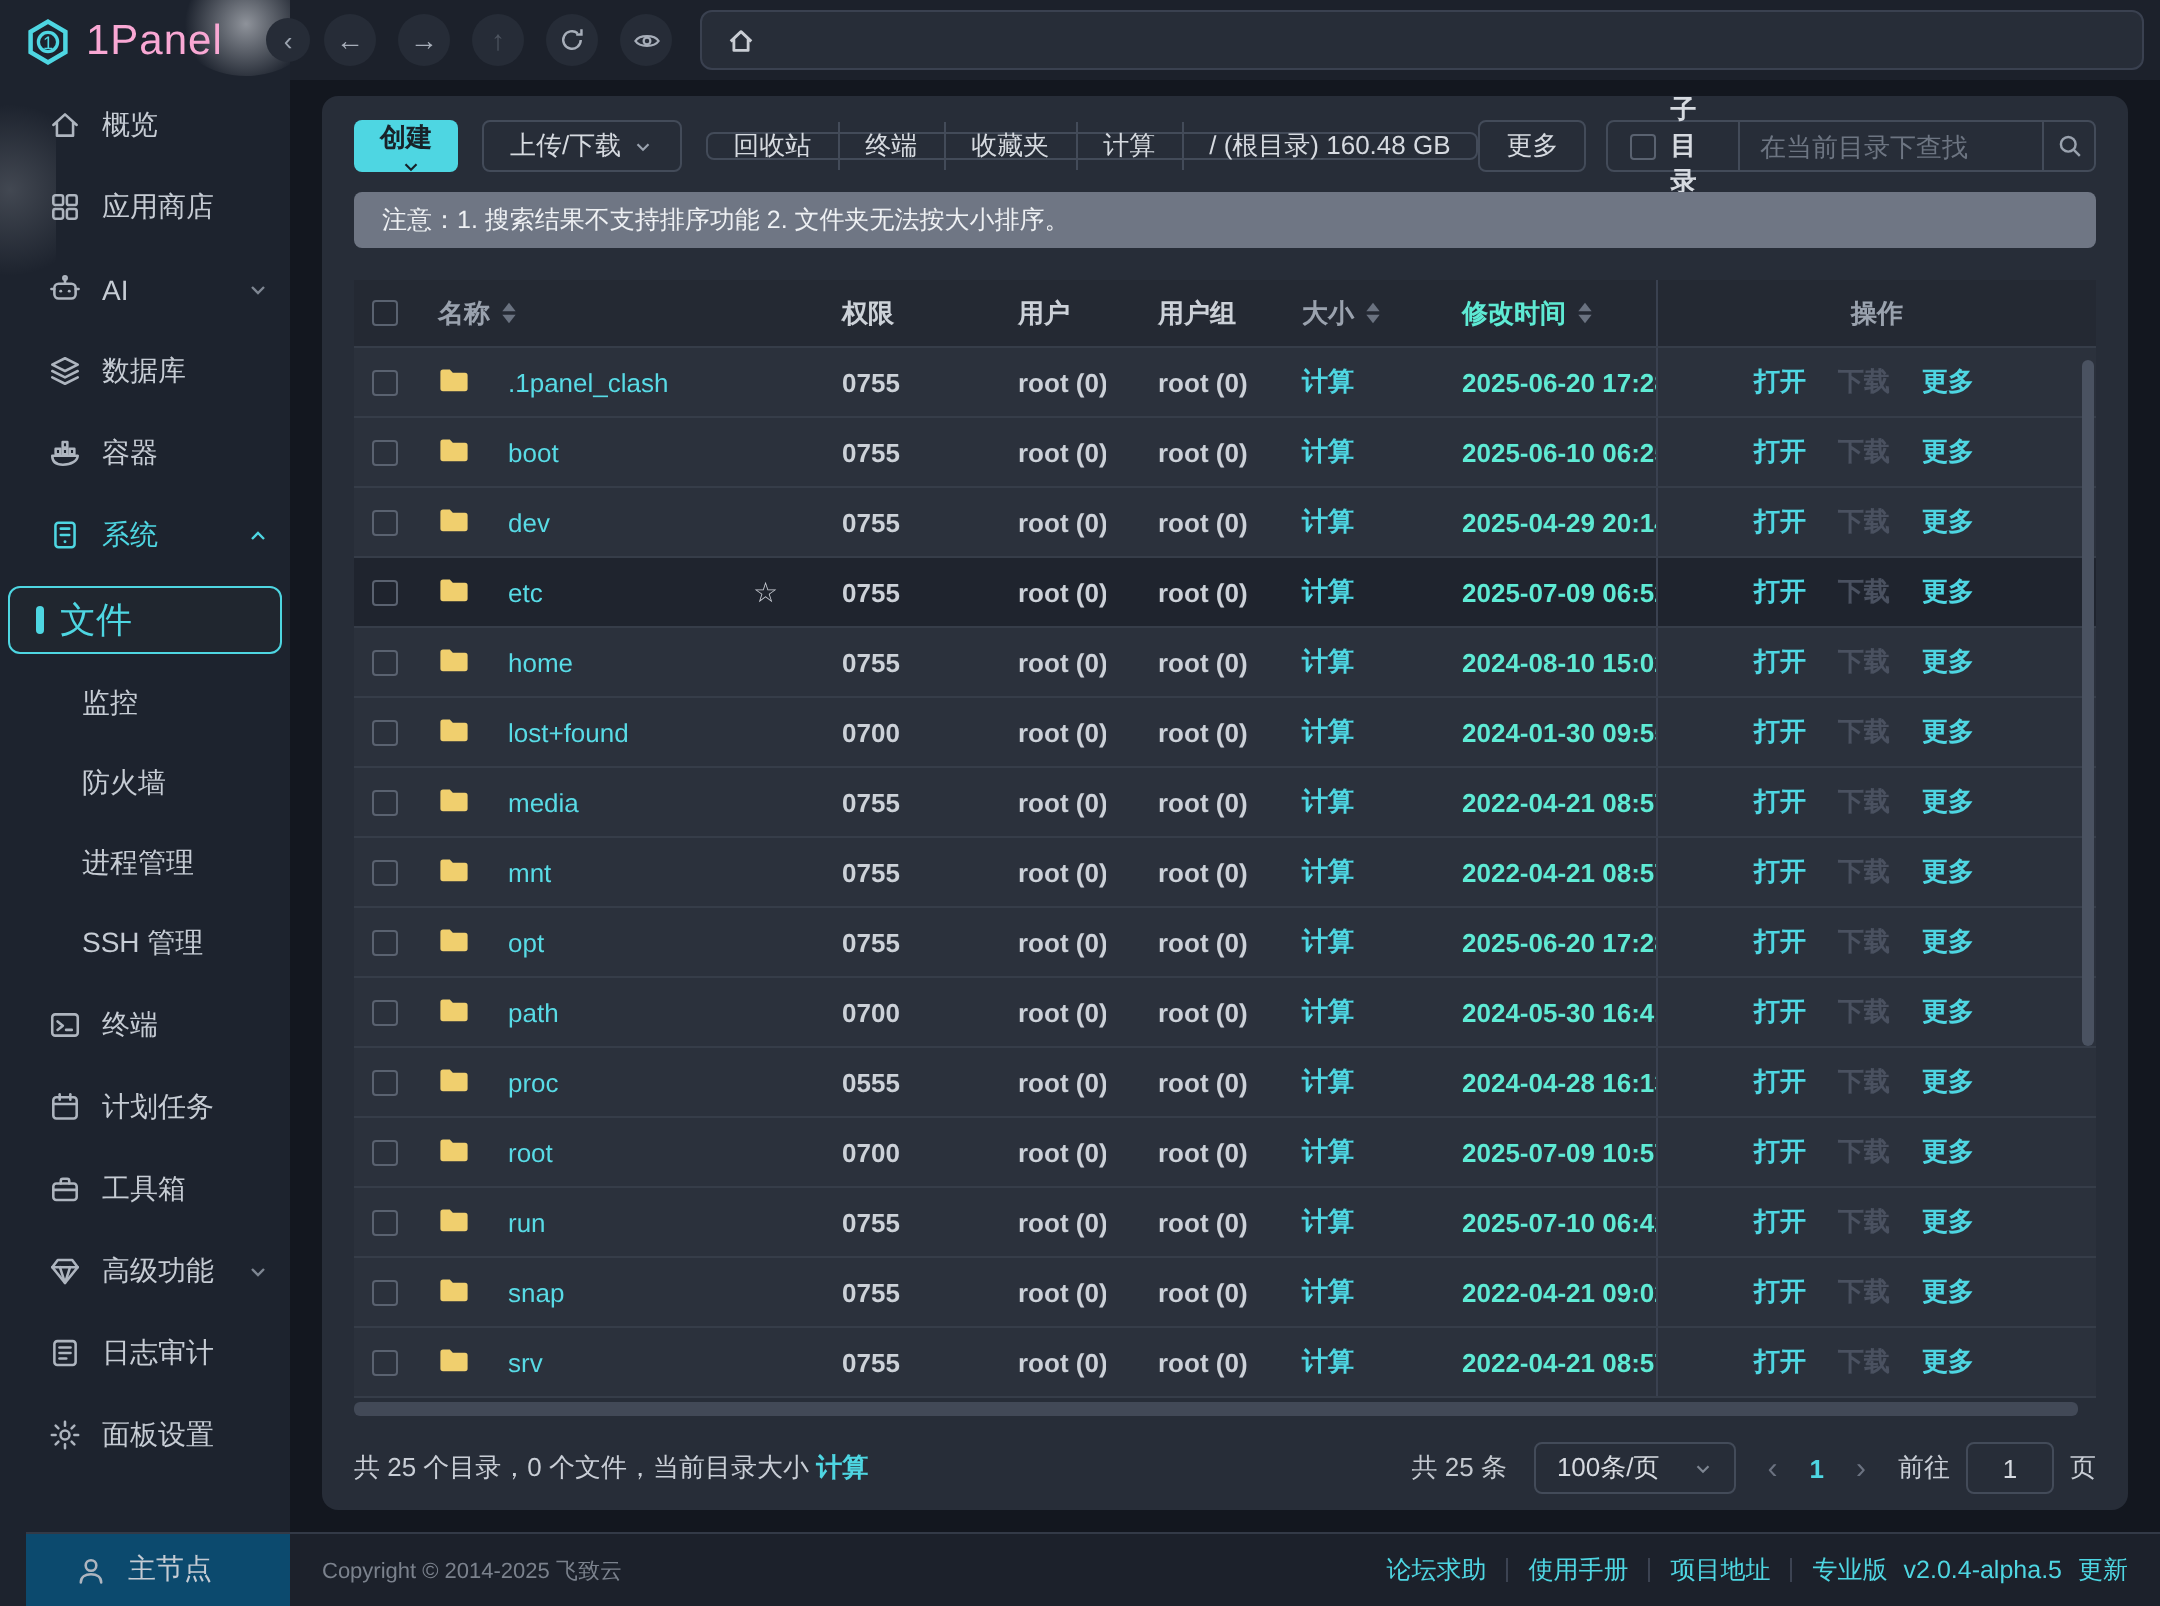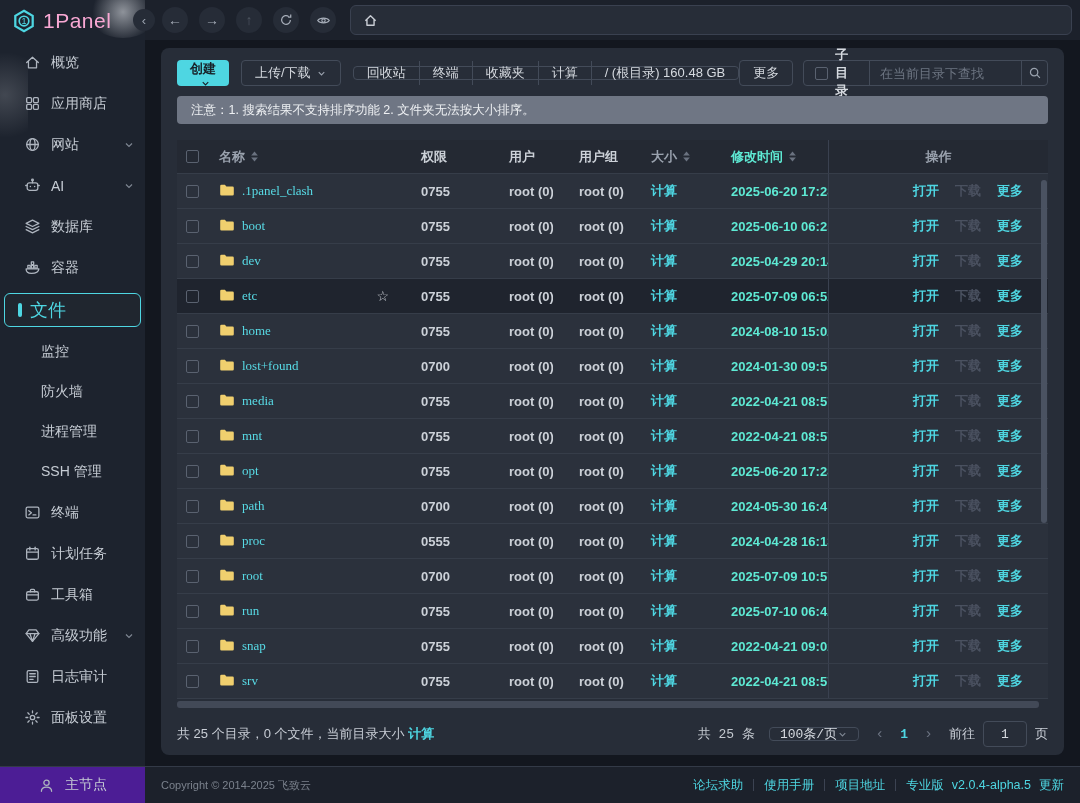--- a/index.html
+++ b/index.html
@@ -21,21 +21,21 @@
   .side-item .lb { margin-left:10px; font-size:14px; white-space:nowrap; }
   .side-item .chev { margin-left:auto; color:#7c markers8490; display:flex; }
   .side-item .chev svg { display:block; }
   .side-item.active, .side-item.active .ic, .side-item.active .lb, .side-item.active .chev { color:#4ed6e2; }
   .chev { margin-left:auto; color:#7e8692; }
   .file-box-wrap { padding:5px 4px; }
   .file-box { height:34px; border:1px solid #4ed6e2; border-radius:6px; background:#20262f; display:flex; align-items:center; padding-left:13px; cursor:pointer; }
   .file-box .mark { width:4px; height:14px; border-radius:2px; background:#4ed6e2; }
   .file-box .lb { color:#4ed6e2; font-size:18px; margin-left:8px; }
   .side-sub { height:40px; display:flex; align-items:center; padding-left:41px; color:#c6ccd4; font-size:14px; cursor:pointer; }
-  .side-bottom { flex:none; height:37px; border-top:1px solid #333a47; display:flex; align-items:center; padding-left:38px; color:#c6ccd4; position:relative; z-index:2; background:#4c1d95; }
+  .side-bottom { flex:none; height:37px; border-top:1px solid #333a47; display:flex; align-items:center; padding-left:24px; color:#c6ccd4; position:relative; z-index:2; background:#0c4a6e;margin-left:13px; }
   .side-bottom .ic { width:17px; height:17px; color:#aeb5bf; display:flex; align-items:center; }
   .side-bottom .lb { margin-left:10px; font-size:14px; }
 
   
   .main { position:absolute; left:145px; top:0; right:0; bottom:0; }
   .topbar { position:relative; height:40px; background:#1c212b; display:flex; align-items:center; padding-left:17px; }
   .collapse-btn { position:absolute; left:-12px; top:9px; width:22px; height:22px; border-radius:50%; background:#262c37; color:#9aa2ae;
       display:flex; align-items:center; justify-content:center; font-size:13px; cursor:pointer; z-index:6; }
   .nav-circle { width:26px; height:26px; border-radius:50%; background:#262c37; color:#a7aeb9; display:flex; align-items:center; justify-content:center;
       margin-right:11px; font-size:14px; cursor:pointer; flex:none; }
@@ -70,46 +70,46 @@
 
   
   .table { margin-top:16px; flex:none; position:relative; }
   .trow { display:grid; grid-template-columns:30px 188px 88px 70px 72px 78px minmax(0,1fr) 220px; align-items:center; }
   .thead { height:34px; background:#242933; border-bottom:1px solid #363d49; color:#9aa2ae; font-weight:700; }
   .tbody-row { height:35px; background:#2b313c; border-bottom:1px solid #363d49; }
   .tbody-row.hl { background:#1f242e; }
   .cell { overflow:hidden; white-space:nowrap; }
   .c-check { display:flex; justify-content:center; }
   .c-name { display:flex; align-items:center; padding-left:12px; }
-  .c-name .fname { color:#58dbe6; margin-left:7px; cursor:pointer;font-family:Liberation Serif, serif; }
+  .c-name .fname { color:#58dbe6; margin-left:19px; cursor:pointer; }
   .c-name .star { margin-left:auto; margin-right:6px; color:#c9cdd4; font-size:14px; cursor:pointer; }
   .c-pad { padding-left:26px; color:#ccd1d8; font-weight:600; }
   .c-size { padding-left:26px; }
   .c-size .lnk { color:#4ed6e2; font-weight:700; cursor:pointer; }
   .c-mtime { padding-left:28px; color:#5eead4; font-weight:600; }
-  .c-op { border-left:1px solid #3a4150; height:100%; display:flex; align-items:center; padding-left:84px; gap:16px; }
+  .c-op { border-left:1px solid #3a4150; height:100%; display:flex; align-items:center; padding-left:48px; gap:16px; }
   .thead .c-op { justify-content:center; padding-left:0; border-left:1px solid #3a4150; }
   .act { color:#4ed6e2; font-weight:700; cursor:pointer; }
   .act.disabled { color:#4a5160; cursor:default; }
   .sort-wrap { display:inline-flex; flex-direction:column; margin-left:5px; gap:1px; }
   .sort-wrap svg { display:block; }
   .head-label { display:flex; align-items:center; }
   .thead .c-name { padding-left:12px; }
 
   .vscroll { position:absolute; right:1px; top:40px; width:6px; height:343px; border-radius:3px; background:#4a5261; cursor:pointer; }
   .hscroll { margin-top:2px; height:7px; flex:none; }
   .hscroll .thumb { height:7px; width:99%; border-radius:3px; background:#424957; cursor:pointer; }
 
   
   .card-footer { margin-top:12px; display:flex; align-items:center; flex:none; height:28px; }
   .cf-left { color:#c9ced6; }
   .cf-left .lnk { color:#4ed6e2; font-weight:700; cursor:pointer; }
-  .cf-right { margin-left:auto; display:flex; align-items:center; gap:14px;font-family:Liberation Mono, monospace; }
+  .cf-right { margin-left:auto; display:flex; align-items:center; gap:14px; }
   .pg-total { color:#c3c8cf; }
-  .pg-size { display:flex; align-items:center; border:1px solid #434b59; border-radius:4px; height:14px; padding:0 10px; color:#d6dae0; cursor:pointer; }
+  .pg-size { display:flex; align-items:center; border:1px solid #434b59; border-radius:4px; height:26px; padding:0 10px; gap:16px; color:#d6dae0; cursor:pointer; }
   .pg-size .caret { color:#7e8692; display:flex; }
   .pg-arrow { color:#6b7280; font-size:15px; cursor:pointer; padding:0 2px; }
   .pg-cur { color:#4ed6e2; font-weight:700; }
   .pg-goto { display:flex; align-items:center; gap:8px; color:#c9ced6; }
   .pg-goto input { width:44px; height:26px; border:1px solid #434b59; border-radius:4px; background:transparent; color:#d6dae0; text-align:center; font-size:13px; outline:none; font-family:inherit; }
 
   
   .statusbar { position:absolute; left:0; right:0; bottom:0; height:37px; border-top:1px solid #333a47; background:#1c212b; display:flex; align-items:center; padding:0 16px; }
   .sb-copy { color:#7b828d; font-size:11px; }
   .sb-links { margin-left:auto; display:flex; align-items:center; font-size:12.5px; }
@@ -148,35 +148,20 @@
               <rect x="8.9" y="2.5" width="4.6" height="4.6" rx="1" fill="none" stroke="currentColor" stroke-width="1.2" stroke-linejoin="round" stroke-linecap="round"></rect>
               <rect x="2.5" y="8.9" width="4.6" height="4.6" rx="1" fill="none" stroke="currentColor" stroke-width="1.2" stroke-linejoin="round" stroke-linecap="round"></rect>
               <rect x="8.9" y="8.9" width="4.6" height="4.6" rx="1" fill="none" stroke="currentColor" stroke-width="1.2" stroke-linejoin="round" stroke-linecap="round"></rect>
             </svg>
           </span>
           <span class="lb">应用商店</span>
         </div>
         <div class="side-item">
           <span class="ic">
             <svg width="17" height="17" viewBox="0 0 16 16">
-              <circle cx="8" cy="8" r="5.5" fill="none" stroke="currentColor" stroke-width="1.2" stroke-linejoin="round" stroke-linecap="round"></circle>
-              <ellipse cx="8" cy="8" rx="2.4" ry="5.5" fill="none" stroke="currentColor" stroke-width="1.2" stroke-linejoin="round" stroke-linecap="round"></ellipse>
-              <line x1="2.5" y1="8" x2="13.5" y2="8" fill="none" stroke="currentColor" stroke-width="1.2" stroke-linejoin="round" stroke-linecap="round"></line>
-            </svg>
-          </span>
-          <span class="lb">网站</span>
-          <span class="chev">
-            <svg width="12" height="12" viewBox="0 0 16 16">
-              <path d="M4 6 l4 4 4-4" fill="none" stroke="currentColor" stroke-width="1.6"></path>
-            </svg>
-          </span>
-        </div>
-        <div class="side-item">
-          <span class="ic">
-            <svg width="17" height="17" viewBox="0 0 16 16">
               <rect x="3" y="5.5" width="10" height="7" rx="2" fill="none" stroke="currentColor" stroke-width="1.2" stroke-linejoin="round" stroke-linecap="round"></rect>
               <line x1="8" y1="5.5" x2="8" y2="3.4" fill="none" stroke="currentColor" stroke-width="1.2" stroke-linejoin="round" stroke-linecap="round"></line>
               <circle cx="8" cy="2.8" r="0.8" fill="none" stroke="currentColor" stroke-width="1.2" stroke-linejoin="round" stroke-linecap="round"></circle>
               <circle cx="6" cy="9" r="0.7" fill="currentColor" stroke="none"></circle>
               <circle cx="10" cy="9" r="0.7" fill="currentColor" stroke="none"></circle>
               <line x1="1.6" y1="8" x2="3" y2="8" fill="none" stroke="currentColor" stroke-width="1.2" stroke-linejoin="round" stroke-linecap="round"></line>
               <line x1="13" y1="8" x2="14.4" y2="8" fill="none" stroke="currentColor" stroke-width="1.2" stroke-linejoin="round" stroke-linecap="round"></line>
             </svg>
           </span>
           <span class="lb">AI</span>
@@ -200,20 +185,36 @@
           <span class="ic">
             <svg width="17" height="17" viewBox="0 0 16 16">
               <path d="M2 9.3 C2 12 3.8 13.5 7 13.5 C11 13.5 13.8 11.8 14 9.3 Z" fill="none" stroke="currentColor" stroke-width="1.2" stroke-linejoin="round" stroke-linecap="round"></path>
               <rect x="3.6" y="6" width="2.2" height="2.6" fill="none" stroke="currentColor" stroke-width="1.2" stroke-linejoin="round" stroke-linecap="round"></rect>
               <rect x="6.9" y="6" width="2.2" height="2.6" fill="none" stroke="currentColor" stroke-width="1.2" stroke-linejoin="round" stroke-linecap="round"></rect>
               <rect x="10.2" y="6" width="2.2" height="2.6" fill="none" stroke="currentColor" stroke-width="1.2" stroke-linejoin="round" stroke-linecap="round"></rect>
               <rect x="6.9" y="2.8" width="2.2" height="2.6" fill="none" stroke="currentColor" stroke-width="1.2" stroke-linejoin="round" stroke-linecap="round"></rect>
             </svg>
           </span>
           <span class="lb">容器</span>
+        </div>
+        <div class="side-item active">
+          <span class="ic">
+            <svg width="17" height="17" viewBox="0 0 16 16">
+              <rect x="3.5" y="2.2" width="9" height="11.6" rx="1.4" fill="none" stroke="currentColor" stroke-width="1.2" stroke-linejoin="round" stroke-linecap="round"></rect>
+              <line x1="6" y1="5" x2="10" y2="5" fill="none" stroke="currentColor" stroke-width="1.2" stroke-linejoin="round" stroke-linecap="round"></line>
+              <line x1="6" y1="8" x2="10" y2="8" fill="none" stroke="currentColor" stroke-width="1.2" stroke-linejoin="round" stroke-linecap="round"></line>
+              <circle cx="8" cy="11.2" r="0.7" fill="currentColor" stroke="none"></circle>
+            </svg>
+          </span>
+          <span class="lb">系统</span>
+          <span class="chev">
+            <svg width="12" height="12" viewBox="0 0 16 16">
+              <path d="M4 10 l4-4 4 4" fill="none" stroke="currentColor" stroke-width="1.6"></path>
+            </svg>
+          </span>
         </div>
         <div class="file-box-wrap">
           <div class="file-box">
             <span class="mark"></span>
             <span class="lb">文件</span>
           </div>
         </div>
         <div class="side-sub">监控</div>
         <div class="side-sub">防火墙</div>
         <div class="side-sub">进程管理</div>

